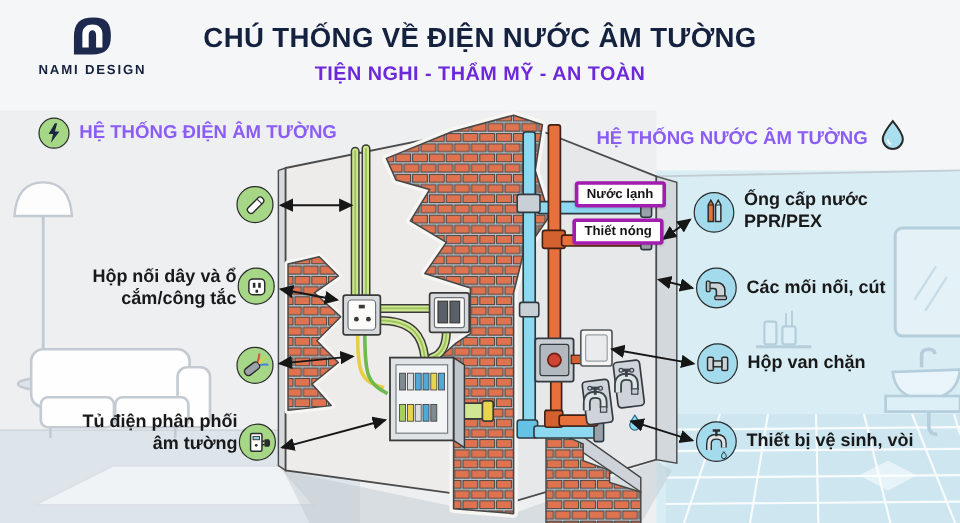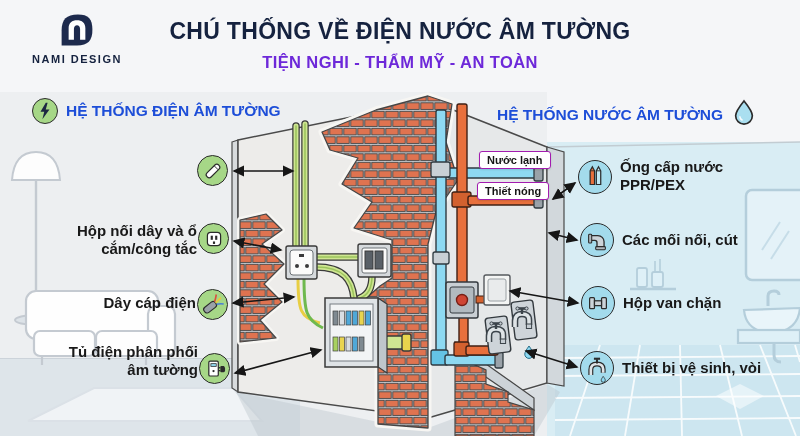--- a/index.html
+++ b/index.html
@@ -15,21 +15,21 @@
   .logo{position:absolute;left:22px;top:8px;width:110px;text-align:center;}
   .logo-mark{display:block;margin:0 auto;}
   .logo-text{font-size:11px;font-weight:700;letter-spacing:1.5px;color:var(--accent-navy);margin-top:1px;}
 
   .title{position:absolute;left:0;top:18px;width:800px;text-align:center;white-space:nowrap;
          font-size:23px;font-weight:800;letter-spacing:.3px;color:var(--accent-navy);}
   .subtitle{position:absolute;left:0;top:53px;width:800px;text-align:center;white-space:nowrap;
          font-size:16.5px;font-weight:700;letter-spacing:.4px;color:#6d28d9;}
 
   .sec-head{position:absolute;display:flex;align-items:center;gap:8px;white-space:nowrap;
-            font-size:15.5px;font-weight:800;color:#1d4ed8;}
+            font-size:15.5px;font-weight:800;color:#8b5cf6;}
   .sec-head.electric{left:32px;top:98px;}
   .sec-head.water{left:497px;top:98px;}
   .round-badge{width:26px;height:26px;border-radius:50%;display:flex;align-items:center;justify-content:center;
                border:1.8px solid #2b2b2b;box-sizing:border-box;}
   .round-badge.green{background:var(--electric-green);}
 
   .legend-item{position:absolute;font-size:15px;font-weight:700;color:#191919;line-height:1.22;}
   .legend-item .txt{display:block;}
   .l-item{text-align:right;}
   .legend-icon{position:absolute;border-radius:50%;border:1.7px solid #2b2b2b;box-sizing:border-box;
@@ -40,21 +40,21 @@
   .el1{right:604px;top:156px;width:150px;}  .eli1{left:197px;top:155px;}
   .el2{right:603px;top:222px;width:122px;}  .eli2{left:198px;top:223px;}
   .el3{right:604px;top:294px;width:150px;white-space:nowrap;} .eli3{left:197px;top:289px;}
   .el4{right:602px;top:343px;width:142px;}  .eli4{left:199px;top:353px;}
 
   .wl1{left:620px;top:158px;width:118px;}   .wli1{left:578px;top:160px;}
   .wl2{left:622px;top:231px;width:180px;white-space:nowrap;} .wli2{left:580px;top:223px;}
   .wl3{left:623px;top:294px;width:180px;white-space:nowrap;} .wli3{left:581px;top:286px;}
   .wl4{left:622px;top:359px;width:180px;white-space:nowrap;} .wli4{left:580px;top:351px;}
 
-  .pipe-label{position:absolute;background:#ffffff;border:1px solid #a21caf;border-radius:3px;
+  .pipe-label{position:absolute;background:#ffffff;border:3px solid #a21caf;border-radius:3px;
               font-size:11px;font-weight:700;color:#141414;padding:2px 7px;white-space:nowrap;
               box-shadow:0 1px 2px rgba(0,0,0,.12);}
   .pl-cold{left:479px;top:151px;}
   .pl-hot{left:477px;top:182px;}
 </style>
 </head>
 <body>
 
 <div class="stage">
 
@@ -315,23 +315,20 @@
   </div>
   <div class="legend-icon green eli2">
     <svg width="28" height="28" viewBox="0 0 34 34">
       <rect x="9" y="9" width="16" height="16" rx="4" fill="#ffffff" stroke="#2b2b2b" stroke-width="1.5"></rect>
       <rect x="13" y="13" width="2.6" height="5" fill="#2b2b2b"></rect>
       <rect x="18.4" y="13" width="2.6" height="5" fill="#2b2b2b"></rect>
       <rect x="15.7" y="20" width="2.6" height="3" fill="#2b2b2b"></rect>
     </svg>
   </div>
 
-  <div class="legend-item l-item el3">
-    <span class="txt">Dây cáp điện</span>
-  </div>
   <div class="legend-icon green eli3">
     <svg width="28" height="28" viewBox="0 0 34 34">
       <g transform="rotate(-38 17 17)">
         <rect x="4" y="13" width="17" height="8" rx="3.5" fill="#9aa1a7" stroke="#2b2b2b" stroke-width="1.4"></rect>
         <path d="M21,15 C24.5,13 26,11 28,9.5" fill="none" stroke="#d94f3f" stroke-width="2"></path>
         <path d="M21,17 C25,16.5 27.5,16 30,16" fill="none" stroke="#e8c93d" stroke-width="2"></path>
         <path d="M21,19 C24.5,20.5 26.5,22.5 28,24" fill="none" stroke="#4a7fd4" stroke-width="2"></path>
       </g>
     </svg>
   </div>

